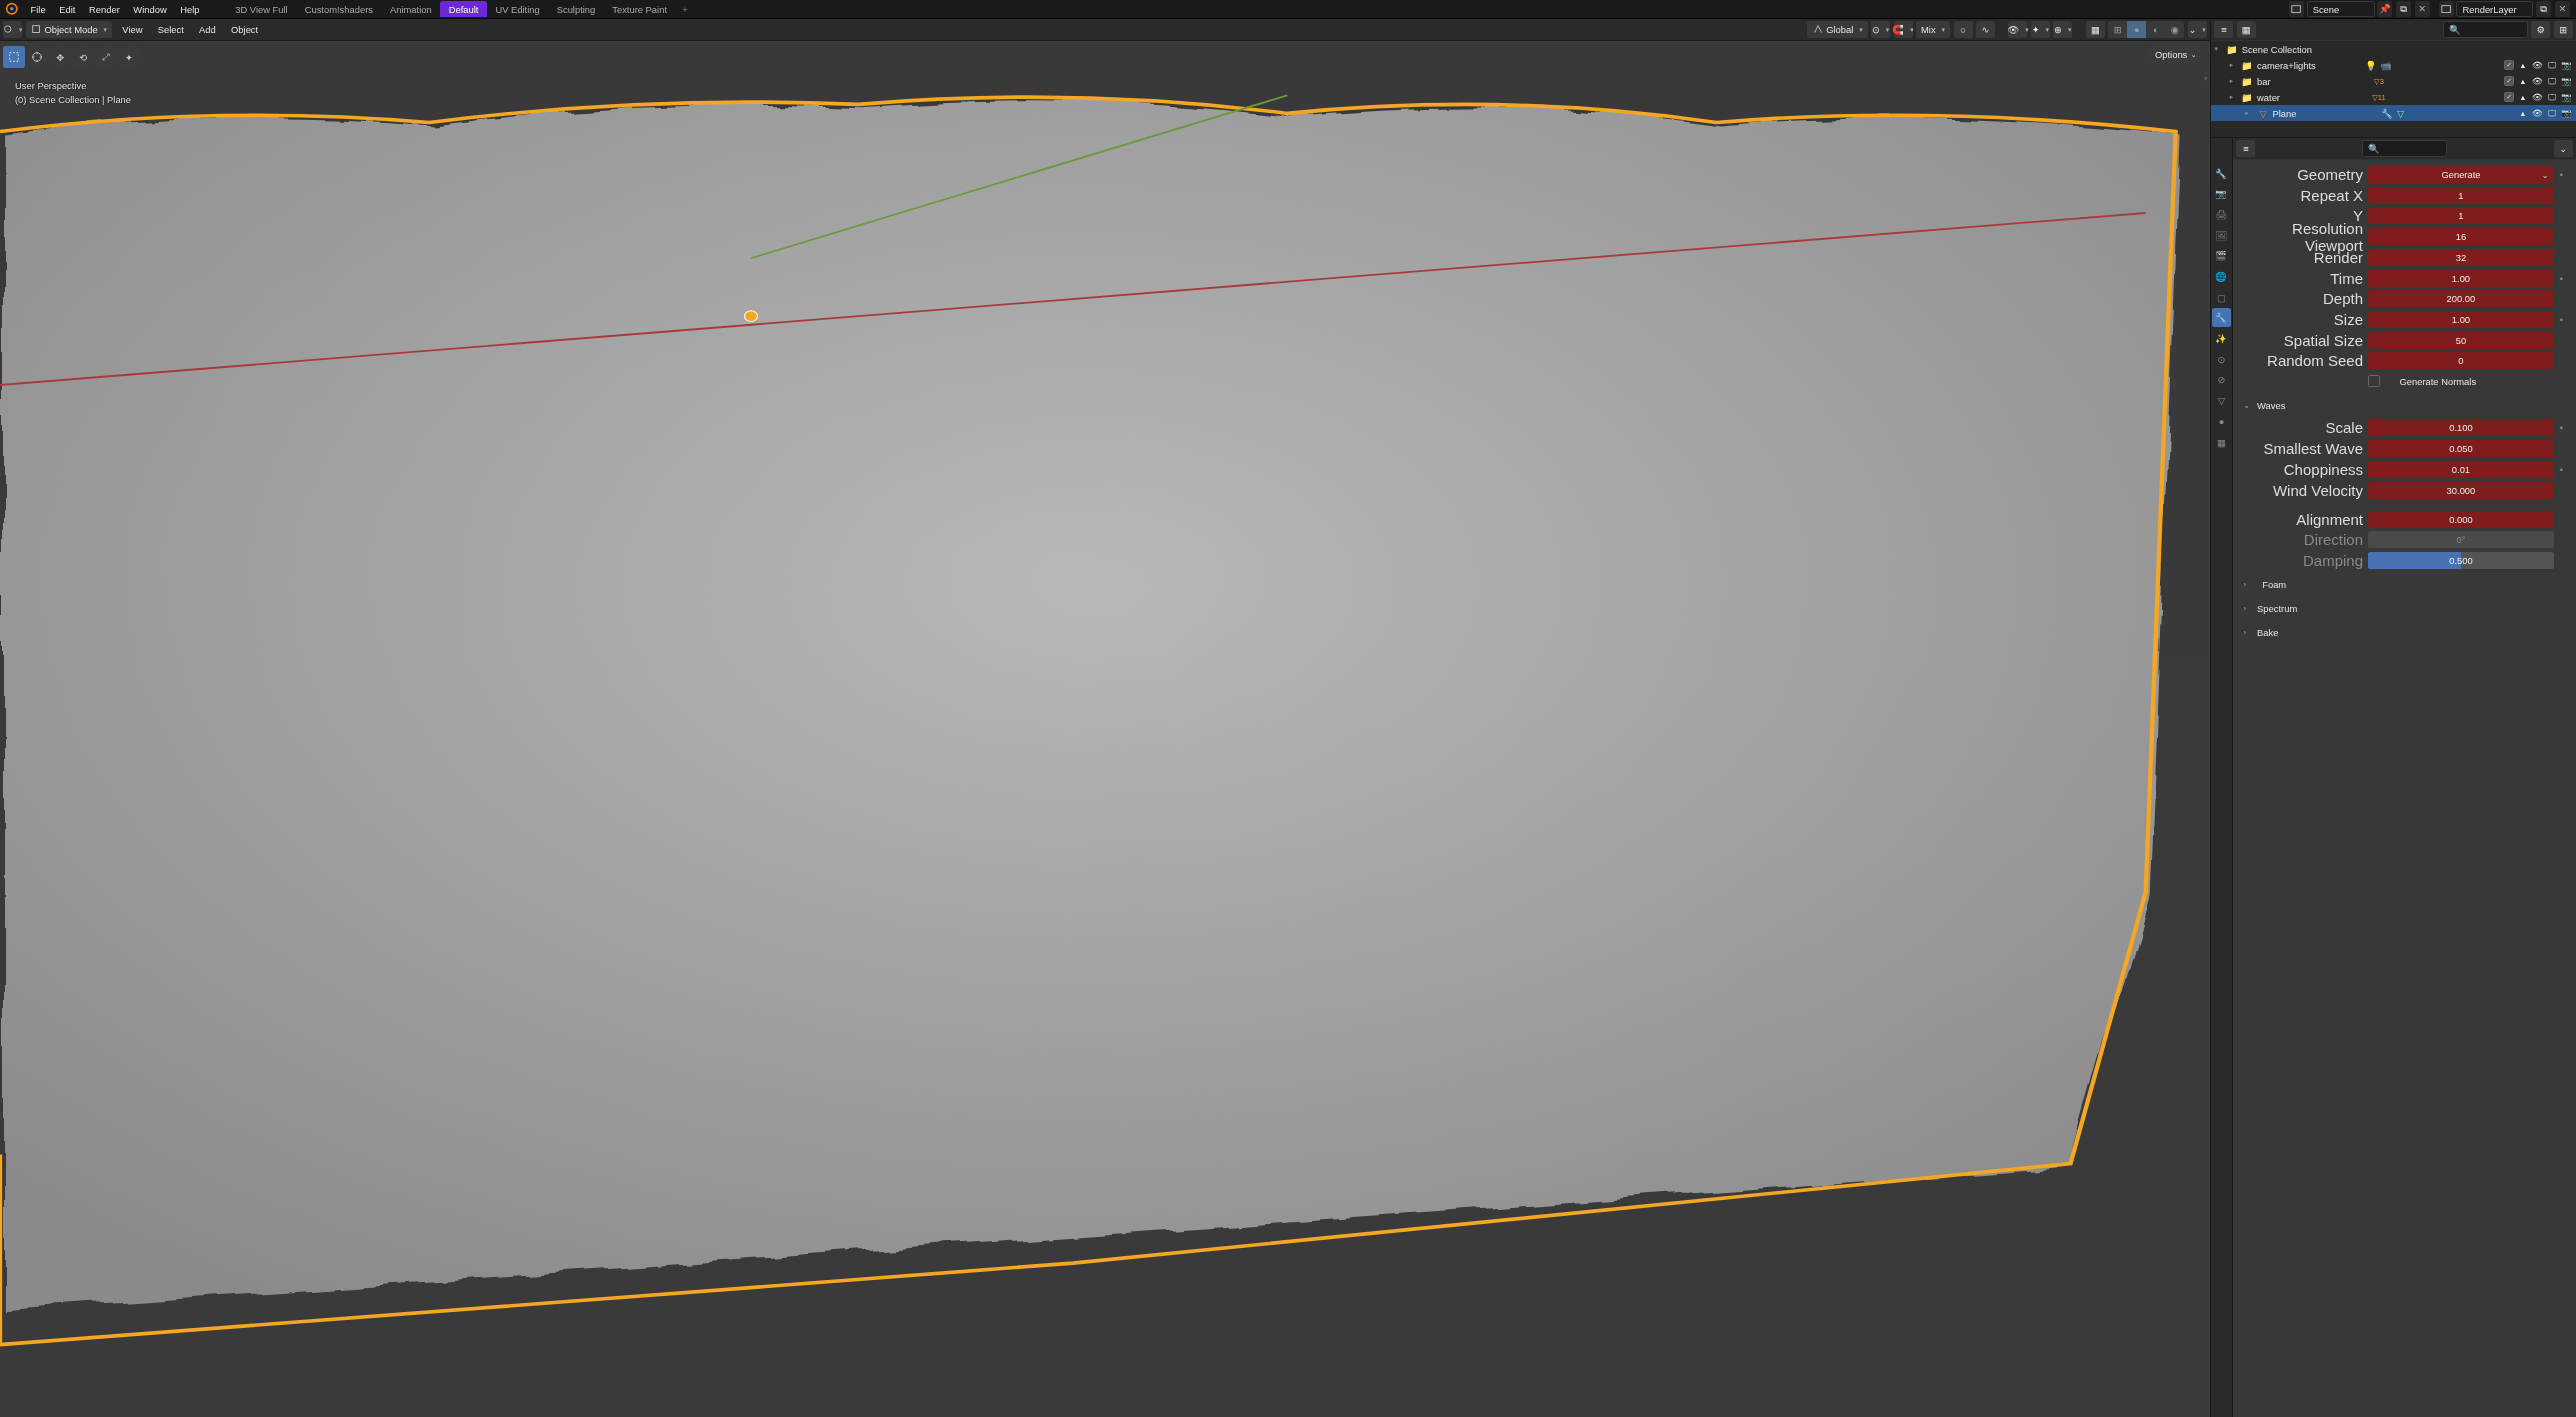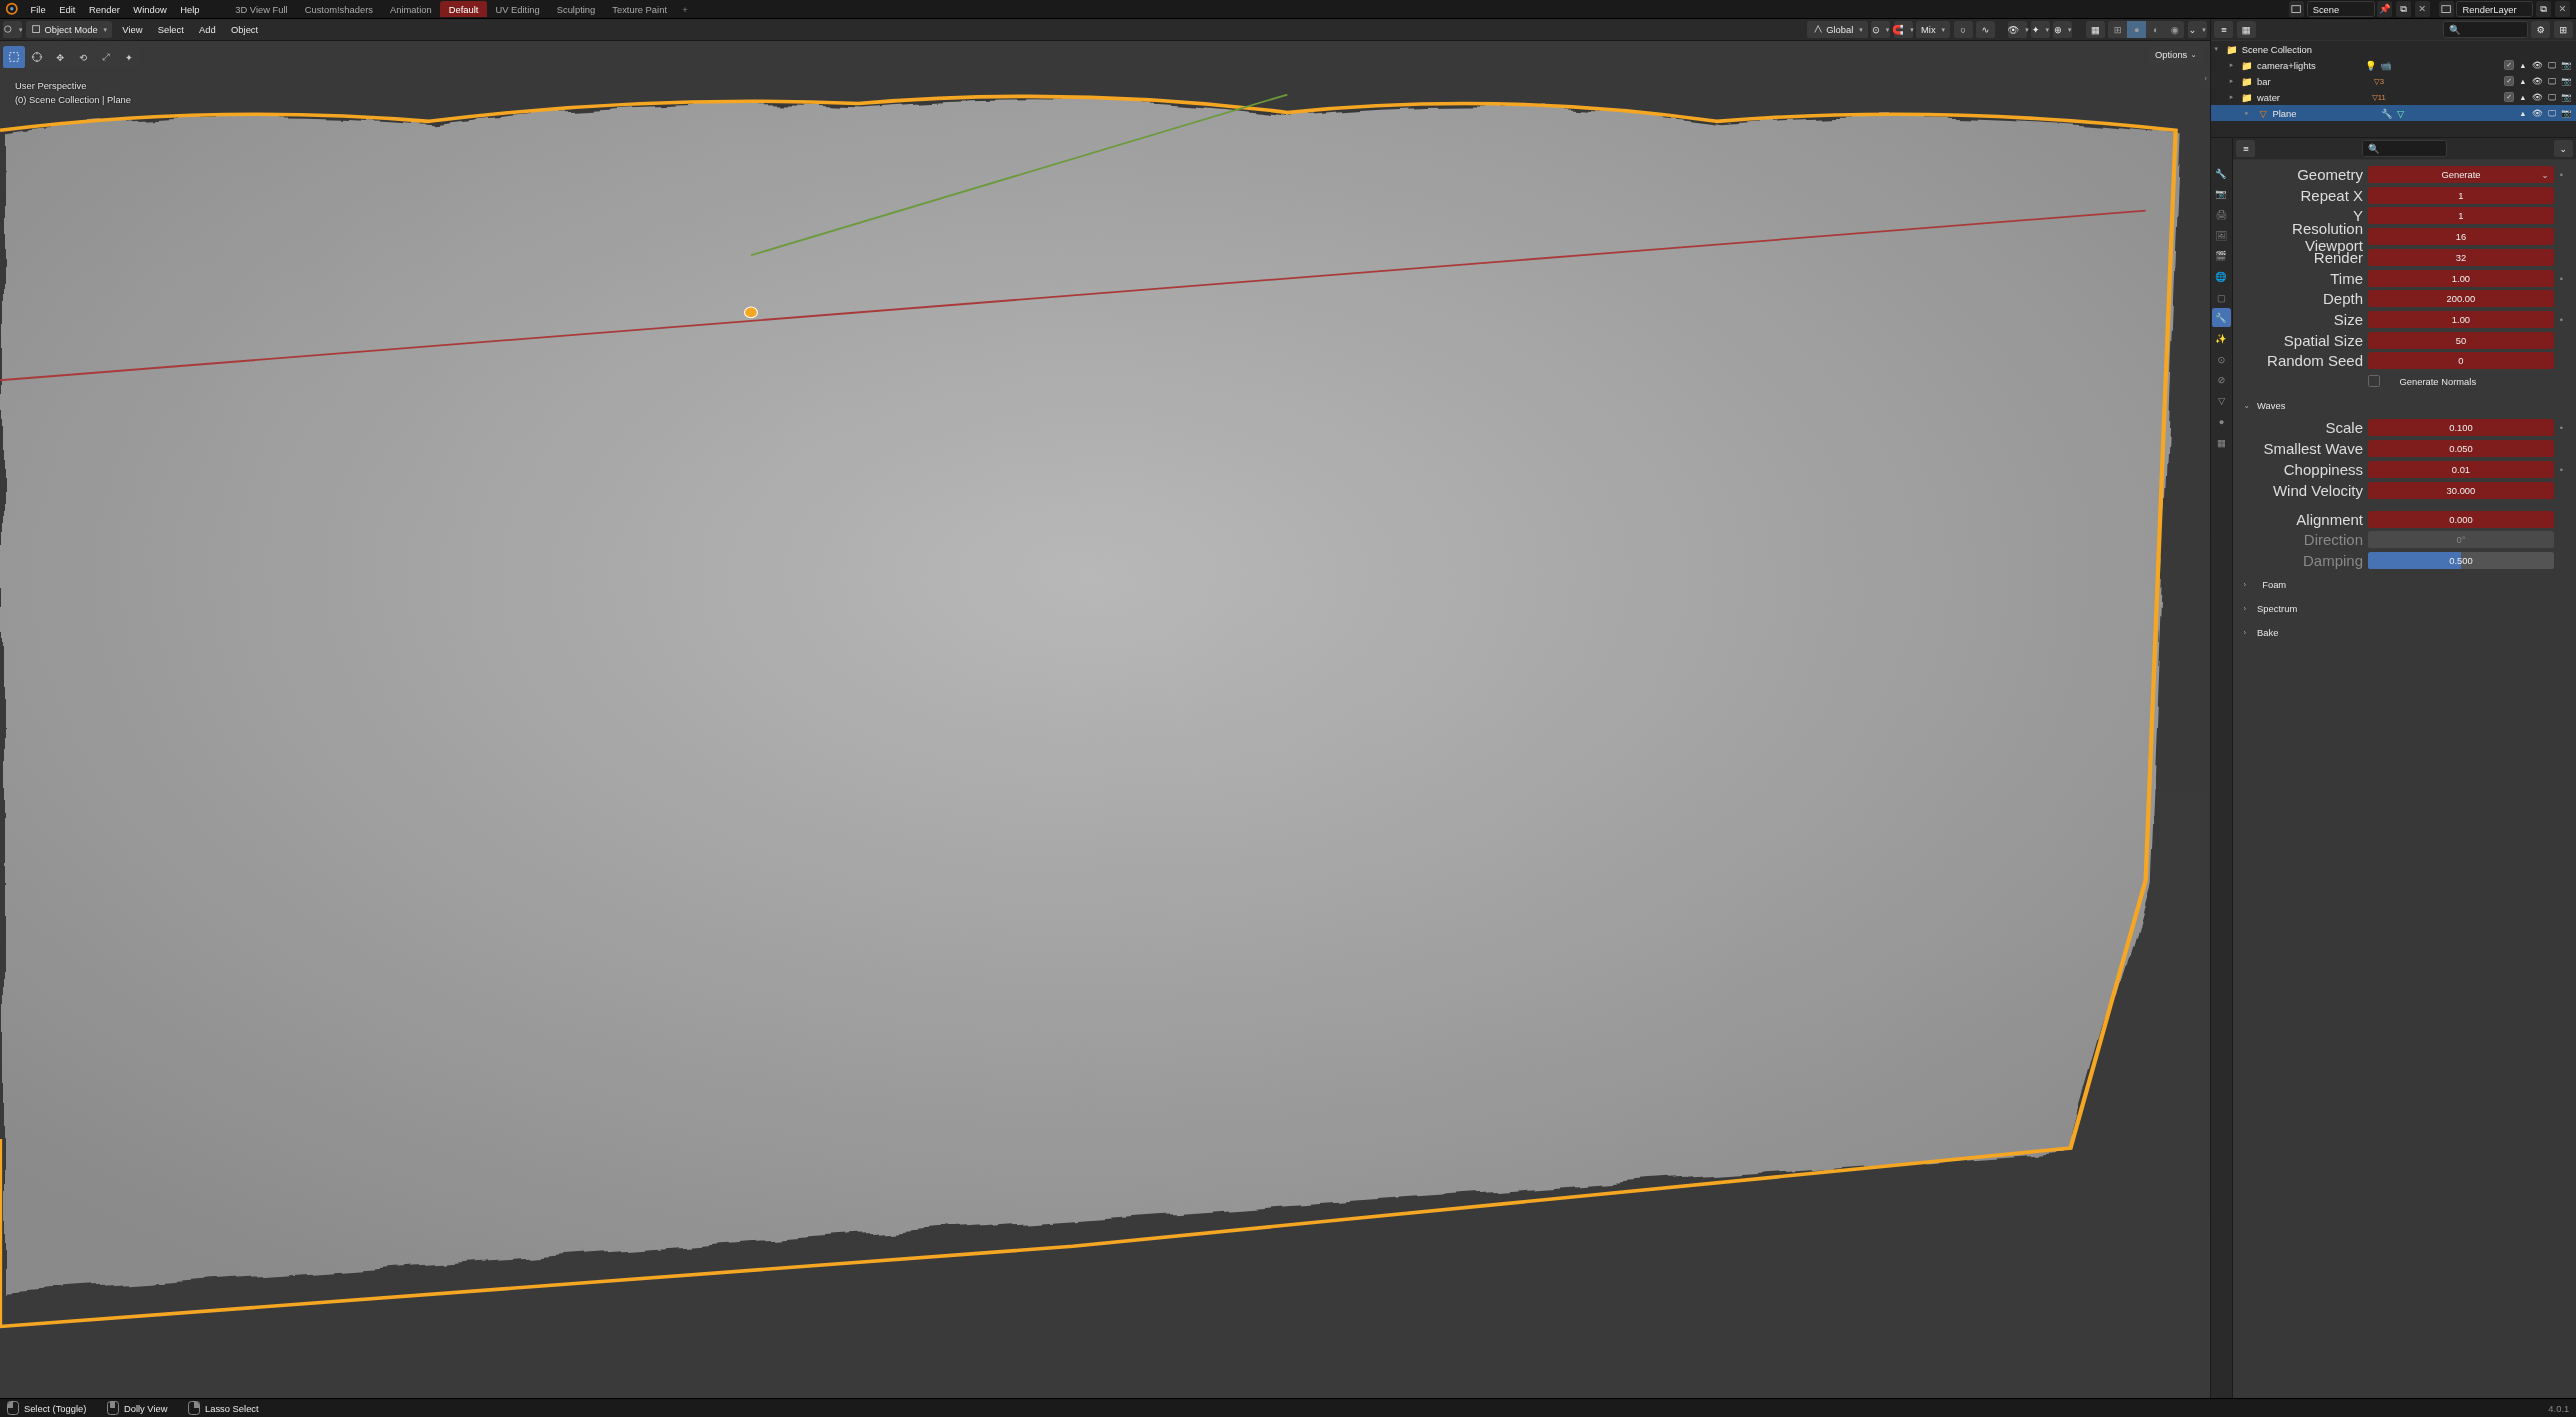--- a/index.html
+++ b/index.html
@@ -5,21 +5,21 @@
 *{margin:0;padding:0;box-sizing:border-box;font-family:-apple-system,BlinkMacSystemFont,"Segoe UI",sans-serif;font-size:9.4px;color:#e6e6e6;user-select:none}
 html,body{width:100%;height:100%;background:#2a2a2a;overflow:hidden}
 .app{display:flex;flex-direction:column;width:100%;height:100%}
 
 
 .menubar{display:flex;align-items:center;height:19px;background:#1a1a1a;border-bottom:0.9px solid #000;padding:0 5.1px;gap:1.7px}
 .menubar .logo{width:13.6px;height:13.6px;display:flex;align-items:center;justify-content:center;margin-right:3.4px}
 .menubar .menu-item{padding:2.6px 6.8px;border-radius:2.6px;cursor:pointer}
 .menubar .spacer{width:17px}
 .menubar .workspace{padding:2.6px 8.5px;border-radius:2.6px 2.6px 0 0;cursor:pointer;color:#aaa}
-.menubar .workspace.active{background:#7f1d1d;color:#fff}
+.menubar .workspace.active{background:#6d28d9;color:#fff}
 .menubar .plus{padding:2.6px 5.1px;color:#888}
 .menubar .flex{flex:1}
 .menubar .scene-block{display:flex;align-items:center;gap:1.7px}
 .menubar .scene-input{background:#1c1c1c;border:0.9px solid #3a3a3a;border-radius:2.6px;padding:1.7px 5.1px;width:68px;height:15.3px}
 .menubar .icon-btn{width:15.3px;height:15.3px;display:flex;align-items:center;justify-content:center;background:#2a2a2a;border-radius:2.6px;margin:0 0.9px}
 .menubar .icon-btn.x{color:#aaa}
 
 
 .main{flex:1;display:flex;min-height:0}
 
@@ -494,31 +494,15 @@
                   <span class="tri">›</span>
                   <span>Bake</span>
                 </div>
               </div>
           </div>
         </div>
       </div>
     </div>
   </div>
 
-  <div class="statusbar">
-    <div class="item">
-        <div class="mouse l"></div>
-        <span>Select (Toggle)</span>
-      </div>
-    <div class="item">
-        <div class="mouse m"></div>
-        <span>Dolly View</span>
-      </div>
-    <div class="item">
-        <div class="mouse r"></div>
-        <span>Lasso Select</span>
-      </div>
-    <div class="flex"></div>
-    <div class="ver">4.0.1</div>
-  </div>
 
 </div>
 
 
 </body></html>

